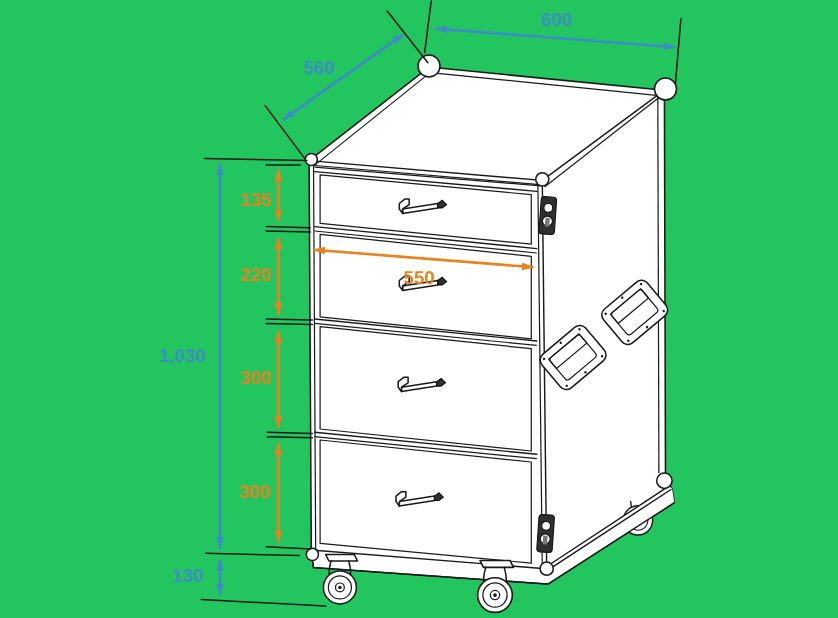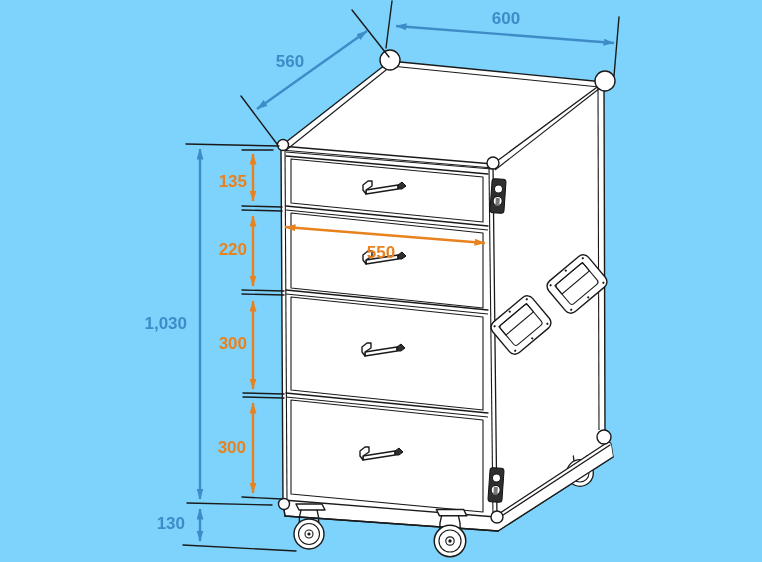--- a/index.html
+++ b/index.html
@@ -1,16 +1,16 @@
 <!DOCTYPE html>
 <html><head>
 <meta charset="utf-8">
 <style>
   html,body{margin:0;padding:0;background:#ffffff;}
-  .stage{width:762px;height:562px;position:relative;background:#7dd3fc;overflow:hidden;}
+  .stage{width:762px;height:562px;position:relative;background:#22c55e;overflow:hidden;}
   svg{display:block;}
   .s   {stroke:#1a1a1a;stroke-width:1.3;fill:none;stroke-linejoin:round;stroke-linecap:round;}
   .s2  {stroke:#1a1a1a;stroke-width:1.1;fill:none;stroke-linejoin:round;}
   .sf  {stroke:#1a1a1a;stroke-width:1.4;fill:#ffffff;stroke-linejoin:round;}
   .cover{fill:#ffffff;stroke:none;}
   .ext {stroke:#1a1a1a;stroke-width:1.4;stroke-linecap:round;}
   .dimb{stroke:#3e8cc7;stroke-width:2.4;fill:none;}
   .dimo{stroke:#e8821e;stroke-width:2.4;fill:none;}
   .lblb{fill:#3e8cc7;font:700 17px "Liberation Sans",sans-serif;}
   .lblo{fill:#e8821e;font:700 17px "Liberation Sans",sans-serif;}

